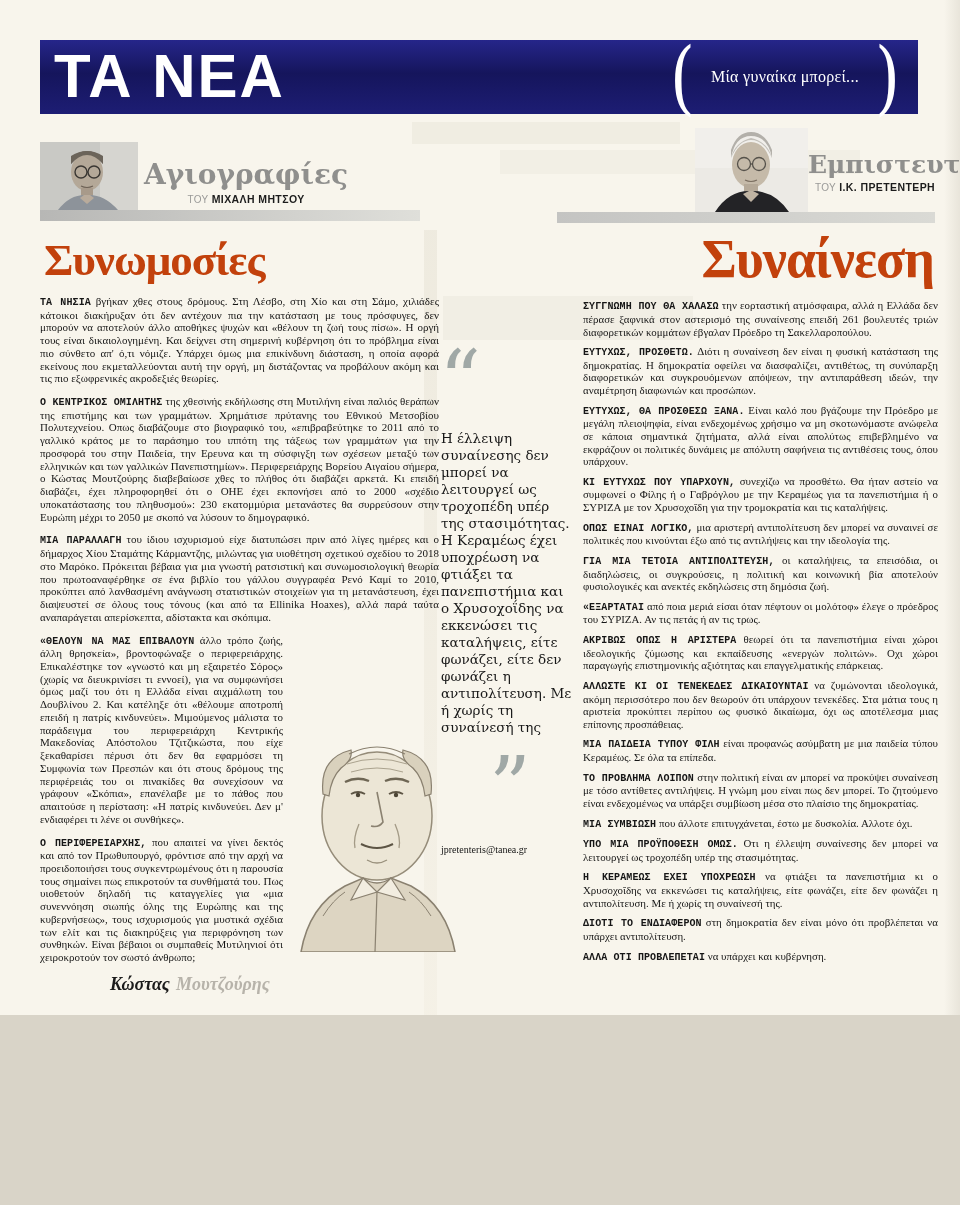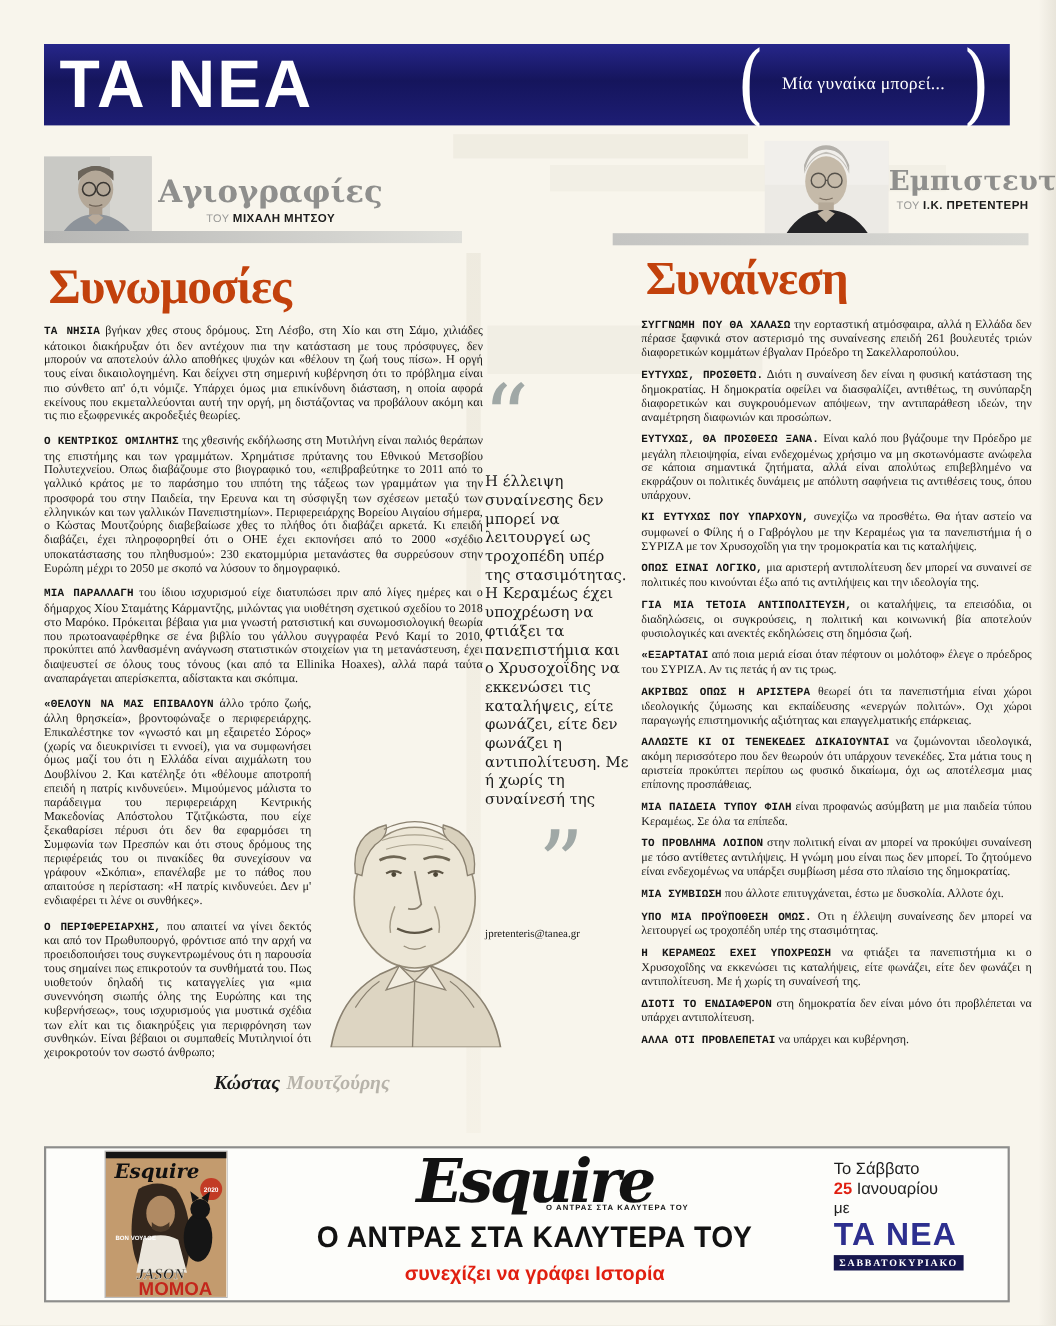--- a/index.html
+++ b/index.html
@@ -1,17 +1,17 @@
 <!DOCTYPE html>
 <html lang="el"><head>
 <meta charset="utf-8">
 <style>
   html,body{margin:0;padding:0;}
   body{background:#d9d4c8; font-family:"Liberation Serif",serif;}
-  .pg{position:relative;width:960px;height:1205px;background:#f8f5ec;overflow:hidden;margin:0 auto;}
+  .pg{position:relative;width:960px;height:1015px;background:#f8f5ec;overflow:hidden;margin:0 auto;}
   .pg::after{content:"";position:absolute;right:0;top:0;width:16px;height:100%;background:linear-gradient(to right,rgba(0,0,0,0),rgba(120,110,90,.12));pointer-events:none;}
 
   
   .masthead{position:absolute;left:40px;top:40px;width:878px;height:74px;
     background:linear-gradient(180deg,#26268a 0%,#15155c 45%,#1d1d74 100%);}
   .brand{position:absolute;left:14px;top:2px;color:#fff;font-family:"Liberation Sans",sans-serif;
     font-weight:800;font-size:60px;line-height:70px;letter-spacing:2px;transform:scaleY(1.02);}
   .badge{position:absolute;right:18px;top:4px;height:66px;display:flex;align-items:center;}
   .paren{color:#fff;font-family:"DejaVu Serif",serif;font-size:64px;font-weight:300;line-height:60px;transform:scaleY(1.25);}
   .badge-text{color:#fff;font-family:"Liberation Serif",serif;font-size:16px;padding:0 16px;letter-spacing:.3px;}
@@ -37,26 +37,26 @@
   .bar{position:absolute;height:11px;}
   .bar-l{left:40px;top:210px;width:380px;background:linear-gradient(90deg,#b7b7b5,#dfdfda);}
   .bar-r{left:557px;top:212px;width:378px;background:linear-gradient(90deg,#c4c4c2,#dadad5);}
 
   
   .article{position:absolute;color:#161616;}
   .article h1{margin:4px;font-family:"Liberation Serif",serif;font-weight:700;color:#c2410c;letter-spacing:-1px;}
   .art-l{left:40px;top:234px;width:399px;height:800px;}
   .art-l h1{font-size:45px;line-height:1;margin-bottom:12px;}
   .art-r{left:583px;top:230px;width:355px;height:740px;overflow:hidden;}
-  .art-r h1{font-size:43px;line-height:.95;text-align:left;margin-bottom:14px;}
+  .art-r h1{font-size:54px;line-height:.95;text-align:right;margin-bottom:14px;}
   .para{margin:0 0 10px;font-size:11px;line-height:1.16;text-align:justify;}
   .art-r .para{margin-bottom:7px;font-size:10.9px;}
   .lead{font-family:Liberation Mono, monospace;font-weight:700;font-size:10px;letter-spacing:.1px;}
   .sketch{float:right;width:168px;height:232px;margin:86px -22px 6px 10px;}
-  .caption{clear:right;text-align:center;padding-left:70px;margin-top:6px;
+  .caption{clear:right;text-align:left;padding-left:70px;margin-top:6px;
     font-style:italic;font-weight:700;font-size:18px;font-family:"Liberation Serif",serif;}
   .cap-first{color:#1b1b1b;}
   .cap-last{color:#b7b3aa;margin-left:6px;}
 
   
   .pullq{position:absolute;left:441px;top:356px;width:132px;}
   .qmark{font-family:"DejaVu Serif",serif;color:#a0a8a6;font-size:82px;line-height:.62;letter-spacing:-6px;}
   .q-open{height:58px;text-align:left;margin-left:-2px;}
   .q-close{height:72px;text-align:center;margin-top:10px;line-height:1;}
   .q-text{margin-top:16px;font-family:"DejaVu Serif",serif;font-size:13.5px;line-height:1.26;text-align:left;color:#181818;}

